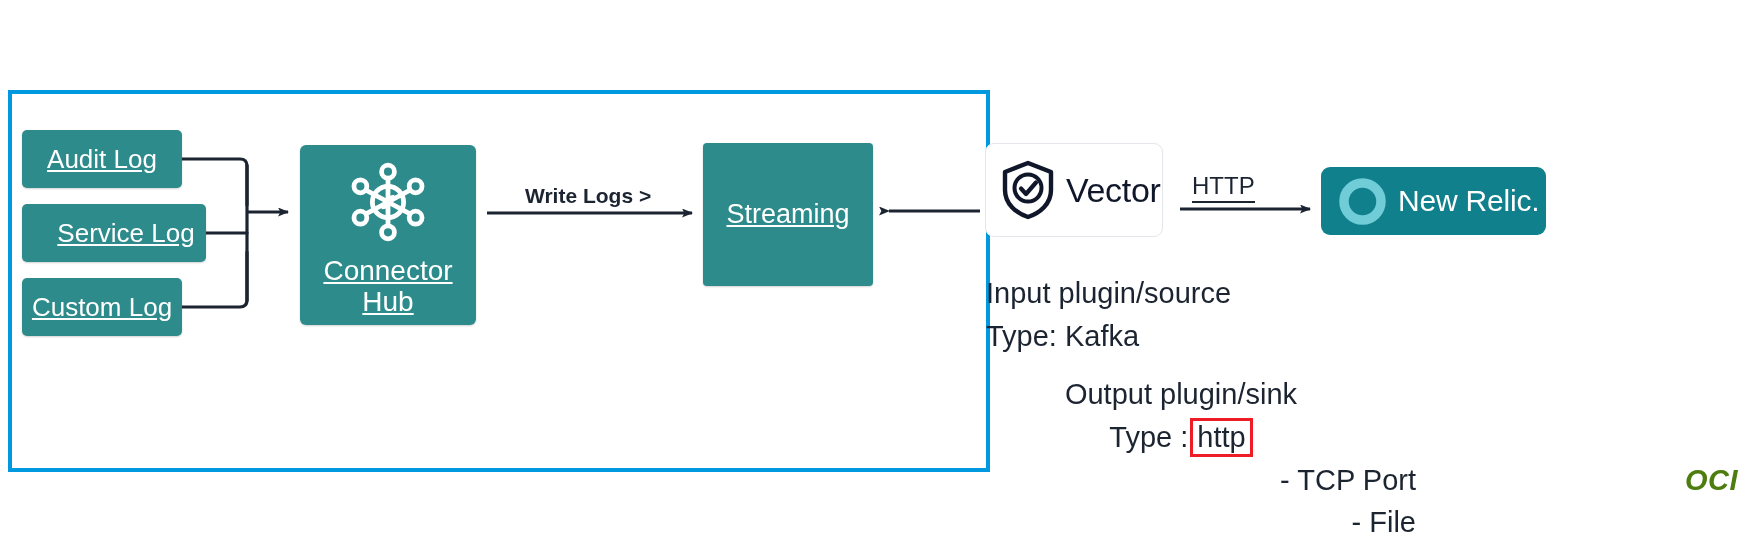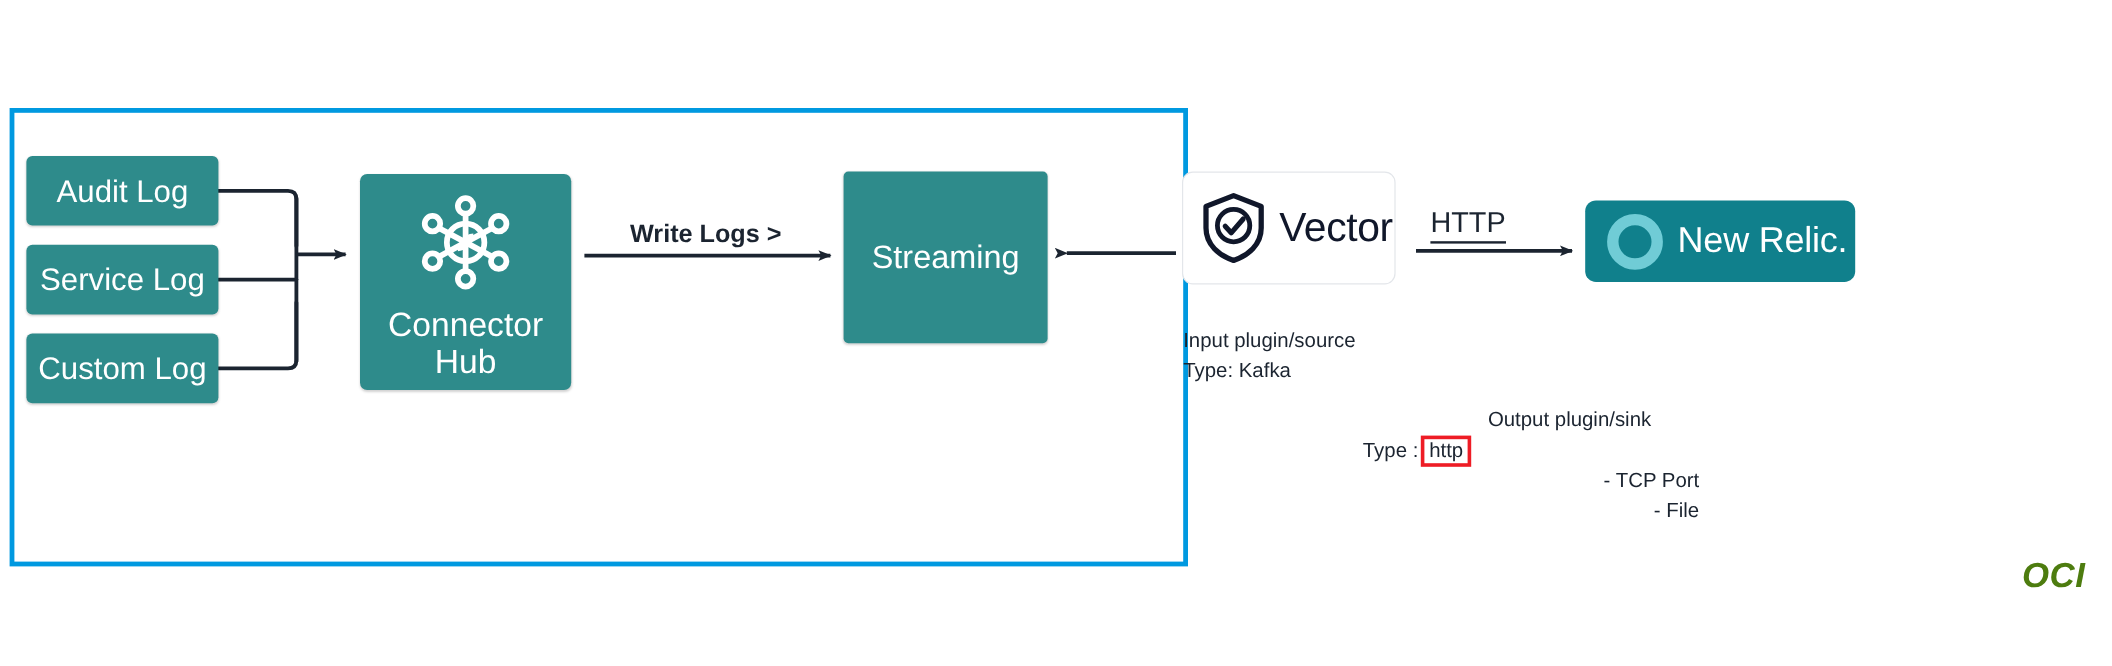--- a/index.html
+++ b/index.html
@@ -47,30 +47,31 @@
   .teal-box {
     position: absolute;
     background: #2e8b8b;
     border-radius: 5px;
     color: #ffffff;
     display: flex;
     align-items: center;
     justify-content: center;
     text-align: center;
     box-shadow: 0 1px 2px rgba(0,0,0,0.18);
+    text-decoration: underline;
   }
   .log-box {
     left: 22px;
     width: 160px;
     height: 58px;
     font-size: 26px;
     font-weight: 500;
   }
   #log-audit   { top: 130px; }
-  #log-service { top: 204px; }
+  #log-service { top: 204px; padding-left: 24px; }
   #log-custom  { top: 278px; }
 
   .hub-box {
     left: 300px;
     top: 145px;
     width: 176px;
     height: 180px;
     flex-direction: column;
     border-radius: 6px;
   }
@@ -178,26 +179,26 @@
     font-weight: 400;
     letter-spacing: -0.2px;
   }
 
   
   .spec-text {
     position: absolute;
     left: 986px;
     top: 272px;
     width: 420px;
-    font-size: 17px;
+    font-size: 29px;
     color: #1b2430;
     line-height: 1.47;
   }
   .spec-line { white-space: pre; }
-  .spec-center  { text-align: right; width: 390px; }
+  .spec-center  { text-align: center; width: 390px; }
   .spec-gap { height: 16px; }
   .type-row {
     text-align: center;
     width: 390px;
     display: block;
   }
   .http-chip {
     display: inline-block;
     border: 3px solid #ee1c25;
     padding: 0px 4px 1px 4px;

